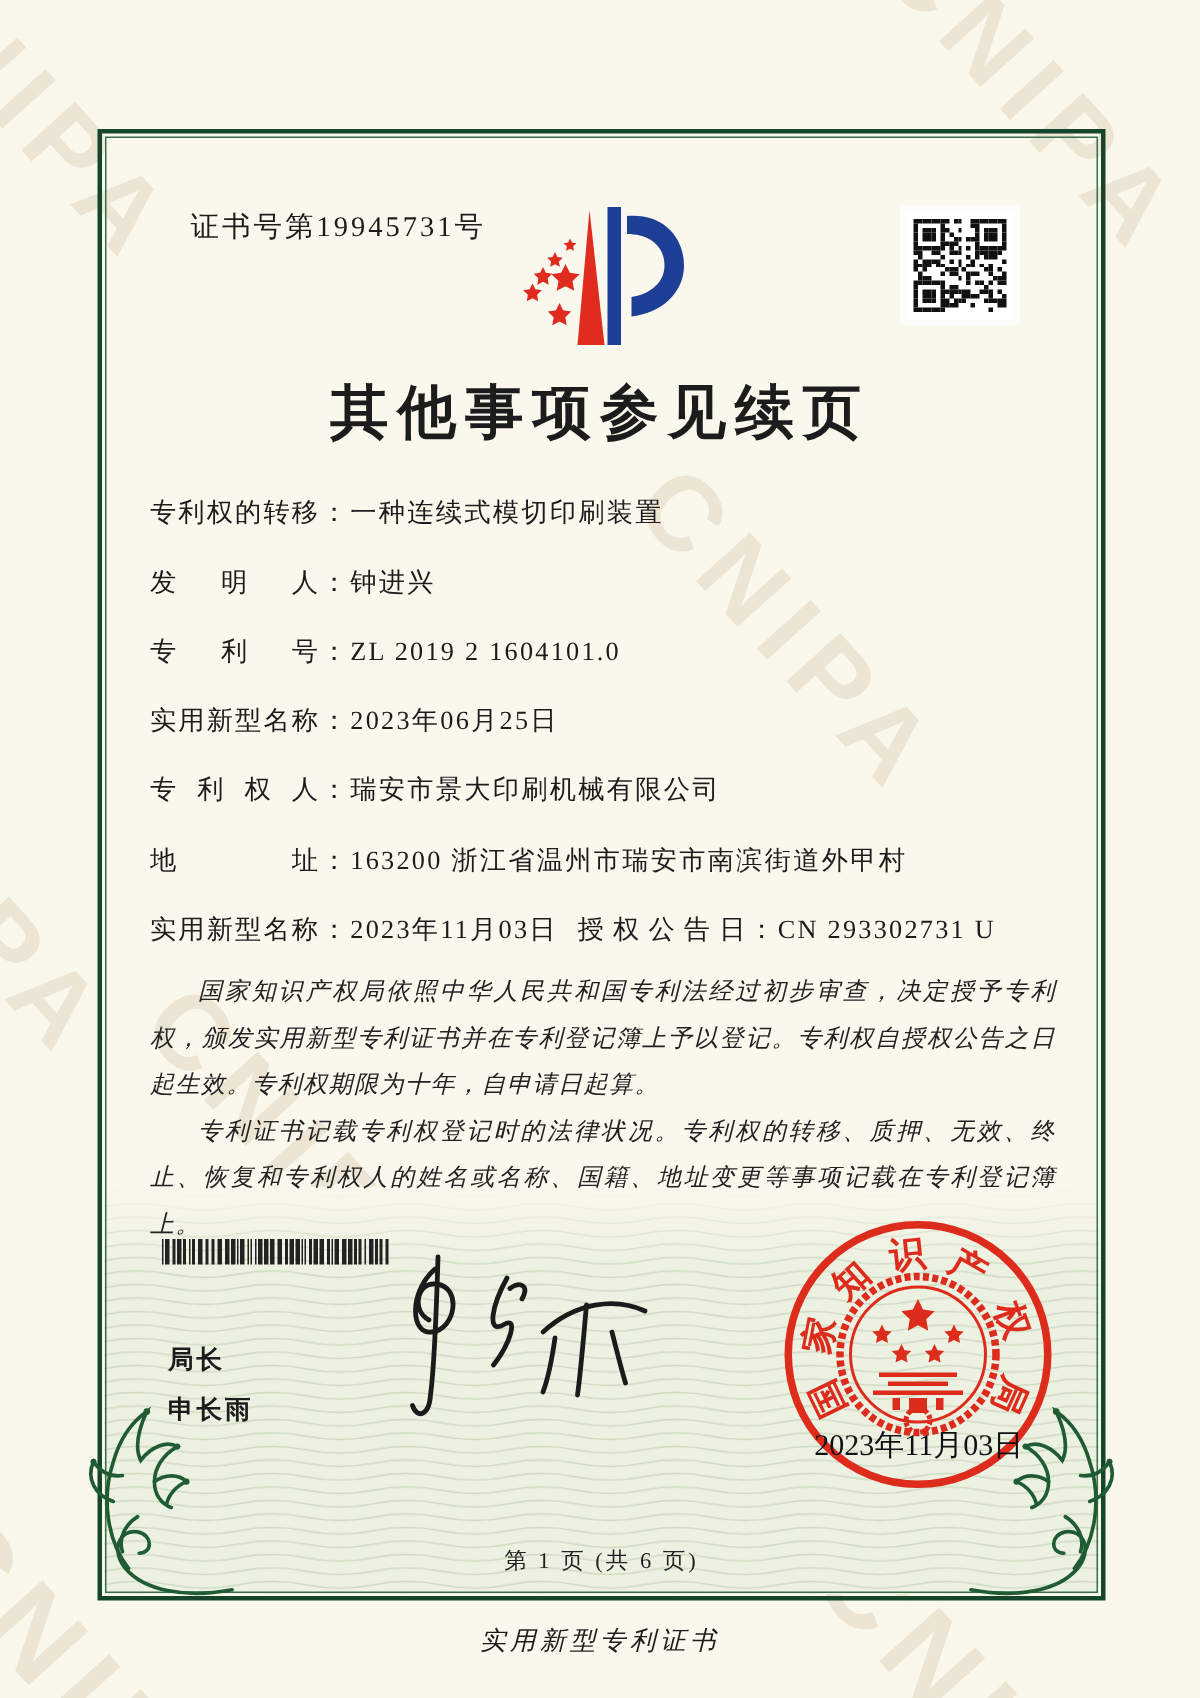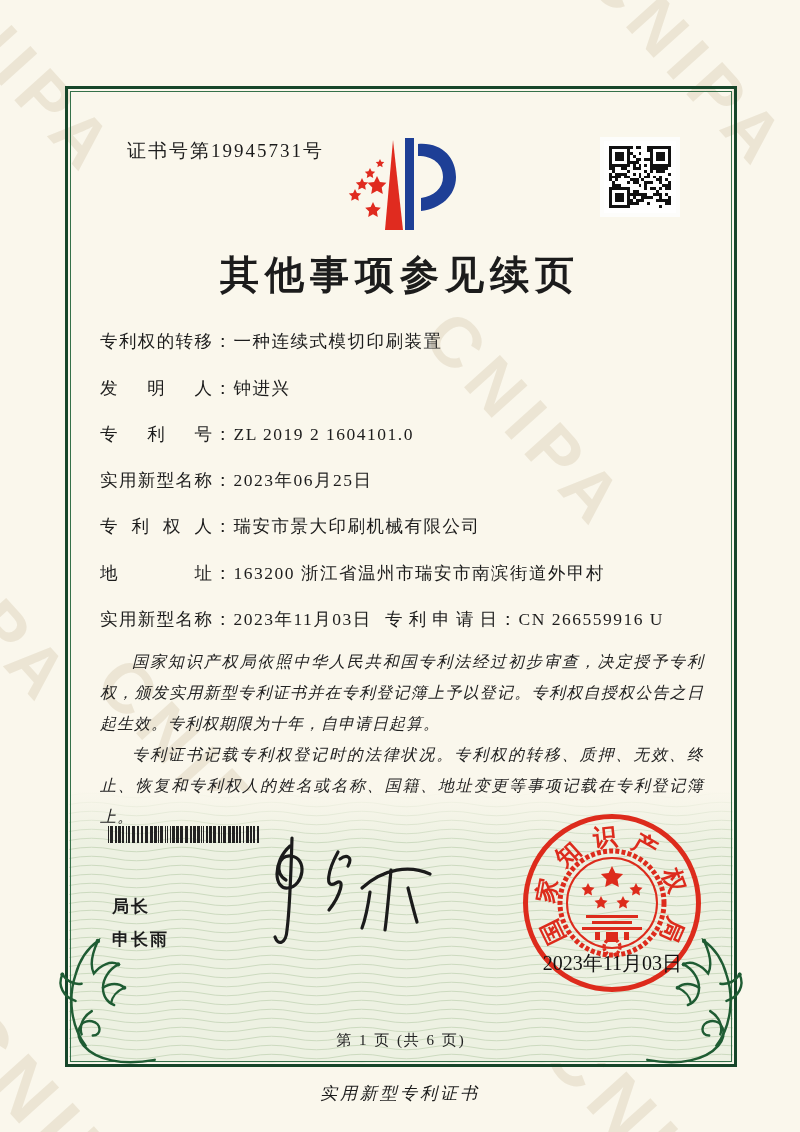--- a/index.html
+++ b/index.html
@@ -626,21 +626,21 @@
 <div class="frow" style="top:514px">
   <span class="f-label">专利权人</span><span class="f-colon">：</span><span class="f-value">瑞安市景大印刷机械有限公司</span>
 </div>
 <div class="frow" style="top:561px">
   <span class="f-label">地址</span><span class="f-colon">：</span><span class="f-value">163200 浙江省温州市瑞安市南滨街道外甲村</span>
 </div>
 <div class="frow" style="top:607px">
   <span class="f-label">实用新型名称</span><span class="f-colon">：</span><span class="f-value">2023年11月03日</span>
 </div>
 <div class="frow frow2" style="top:607px">
-  <span class="f-label">专利申请日</span><span class="f-colon">：</span><span class="f-value">CN 266559916 U</span>
+  <span class="f-label">授权公告日</span><span class="f-colon">：</span><span class="f-value">CN 293302731 U</span>
 </div>
 
 <div class="abs paras">
   <p>国家知识产权局依照中华人民共和国专利法经过初步审查，决定授予专利权，颁发实用新型专利证书并在专利登记簿上予以登记。专利权自授权公告之日起生效。专利权期限为十年，自申请日起算。</p>
   <p>专利证书记载专利权登记时的法律状况。专利权的转移、质押、无效、终止、恢复和专利权人的姓名或名称、国籍、地址变更等事项记载在专利登记簿上。</p>
 </div>
 
 <div class="abs barcode" id="barcode"><i style="width: 1px;"></i><em style="width: 1px;"></em><i style="width: 3px;"></i><em style="width: 2px;"></em><i style="width: 2px;"></i><em style="width: 1px;"></em><i style="width: 3px;"></i><em style="width: 1px;"></em><i style="width: 2px;"></i><em style="width: 2px;"></em><i style="width: 1px;"></i><em style="width: 1px;"></em><i style="width: 2px;"></i><em style="width: 2px;"></em><i style="width: 3px;"></i><em style="width: 2px;"></em><i style="width: 2px;"></i><em style="width: 2px;"></em><i style="width: 2px;"></i><em style="width: 2px;"></em><i style="width: 3px;"></i><em style="width: 2px;"></em><i style="width: 3px;"></i><em style="width: 1px;"></em><i style="width: 3px;"></i><em style="width: 1px;"></em><i style="width: 1px;"></i><em style="width: 1px;"></em><i style="width: 3px;"></i><em style="width: 2px;"></em><i style="width: 1px;"></i><em style="width: 1px;"></em><i style="width: 1px;"></i><em style="width: 2px;"></em><i style="width: 1px;"></i><em style="width: 1px;"></em><i style="width: 3px;"></i><em style="width: 1px;"></em><i style="width: 3px;"></i><em style="width: 1px;"></em><i style="width: 3px;"></i><em style="width: 2px;"></em><i style="width: 3px;"></i><em style="width: 2px;"></em><i style="width: 2px;"></i><em style="width: 1px;"></em><i style="width: 3px;"></i><em style="width: 1px;"></em><i style="width: 3px;"></i><em style="width: 1px;"></em><i style="width: 1px;"></i><em style="width: 1px;"></em><i style="width: 1px;"></i><em style="width: 2px;"></em><i style="width: 2px;"></i><em style="width: 1px;"></em><i style="width: 3px;"></i><em style="width: 1px;"></em><i style="width: 3px;"></i><em style="width: 2px;"></em><i style="width: 2px;"></i><em style="width: 1px;"></em><i style="width: 1px;"></i><em style="width: 1px;"></em><i style="width: 3px;"></i><em style="width: 2px;"></em><i style="width: 3px;"></i><em style="width: 1px;"></em><i style="width: 3px;"></i><em style="width: 1px;"></em><i style="width: 2px;"></i><em style="width: 1px;"></em><i style="width: 2px;"></i><em style="width: 2px;"></em><i style="width: 1px;"></i><em style="width: 2px;"></em><i style="width: 3px;"></i><em style="width: 1px;"></em><i style="width: 2px;"></i><em style="width: 1px;"></em><i style="width: 2px;"></i><em style="width: 2px;"></em><i style="width: 2px;"></i><em style="width: 1px;"></em></div>
 
 <div class="abs director-title">局长</div>

